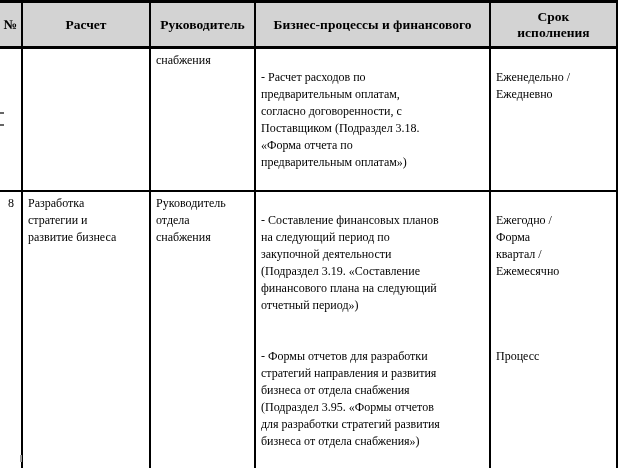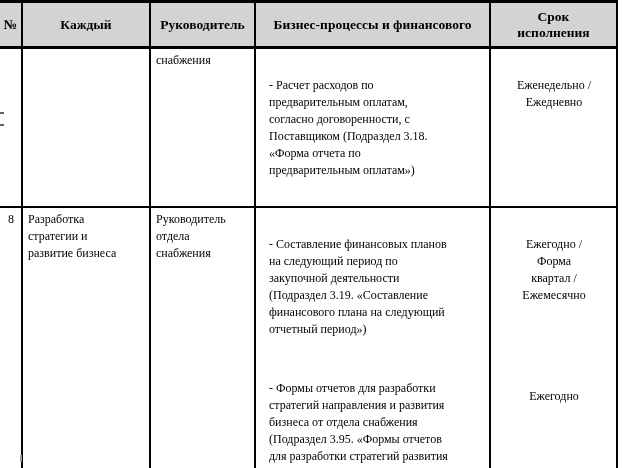--- a/index.html
+++ b/index.html
@@ -58,25 +58,24 @@
     border-bottom: 3px solid #000000;
   }
   td.c-num {
     text-align: center;
     padding-left: 1px;
     padding-right: 1px;
   }
   td.c-dl {
     padding-left: 8px;
     padding-right: 2px;
-    text-align: center;
   }
   tr.r-cont td  { height: 101px; }
   tr.r-eight td { height: 225px; }
-  .para { margin: 8px; }
+  .para { margin: 0; }
   .para-spaced { margin-bottom: 17px; }
   .dl-block-tall { height: 119px; }
   
   .cut-fragment {
     position: absolute;
     left: 0;
     top: 112px;
     width: 4px;
     height: 10px;
     border-top: 2px solid #666666;
@@ -101,21 +100,21 @@
     <colgroup>
       <col style="width:22px">
       <col style="width:128px">
       <col style="width:105px">
       <col style="width:235px">
       <col style="width:127px">
     </colgroup>
     <thead>
       <tr>
         <th>№</th>
-        <th>Каждый</th>
+        <th>Расчет</th>
         <th>Руководитель</th>
         <th>Бизнес-процессы и финансового</th>
         <th>Срок
 исполнения</th>
       </tr>
     </thead>
     <tbody>
       <tr class="r-cont">
         <td class="c-num"></td>
         <td class="c-proc"></td>
@@ -154,21 +153,21 @@
 бизнеса от отдела снабжения
 (Подраздел 3.95. «Формы отчетов
 для разработки стратегий развития
 бизнеса от отдела снабжения»)</div>
         </td>
         <td class="c-dl">
           <div class="para dl-block-tall">Ежегодно /
 Форма
 квартал /
 Ежемесячно</div>
-          <div class="para">Ежегодно</div>
+          <div class="para">Процесс</div>
         </td>
       </tr>
 
     </tbody>
   </table>
 
   <div class="cut-fragment"></div>
   <div class="border-stub"></div>
 
 </div>

